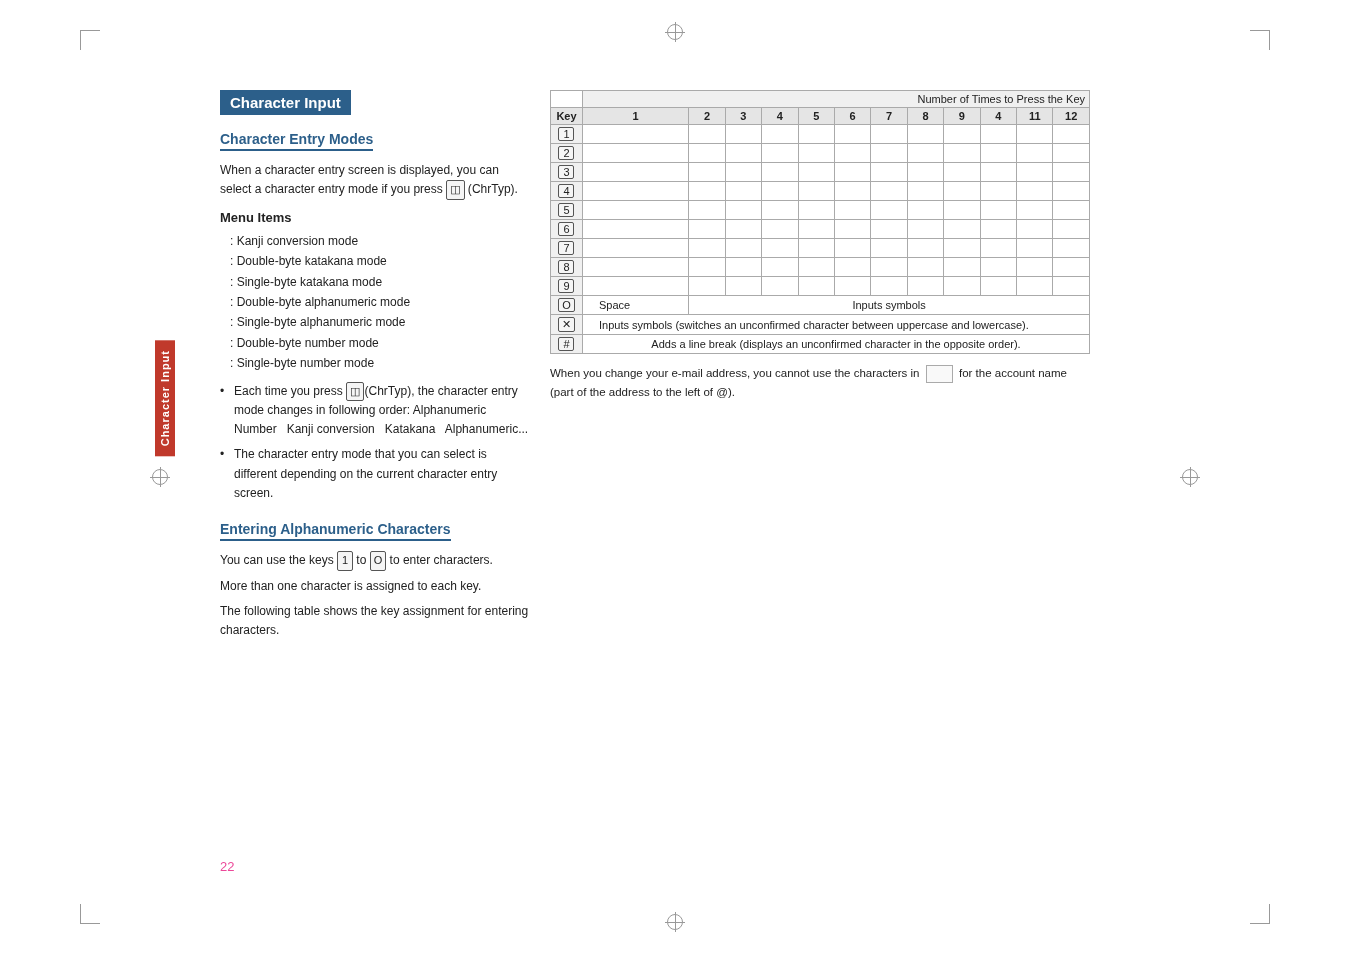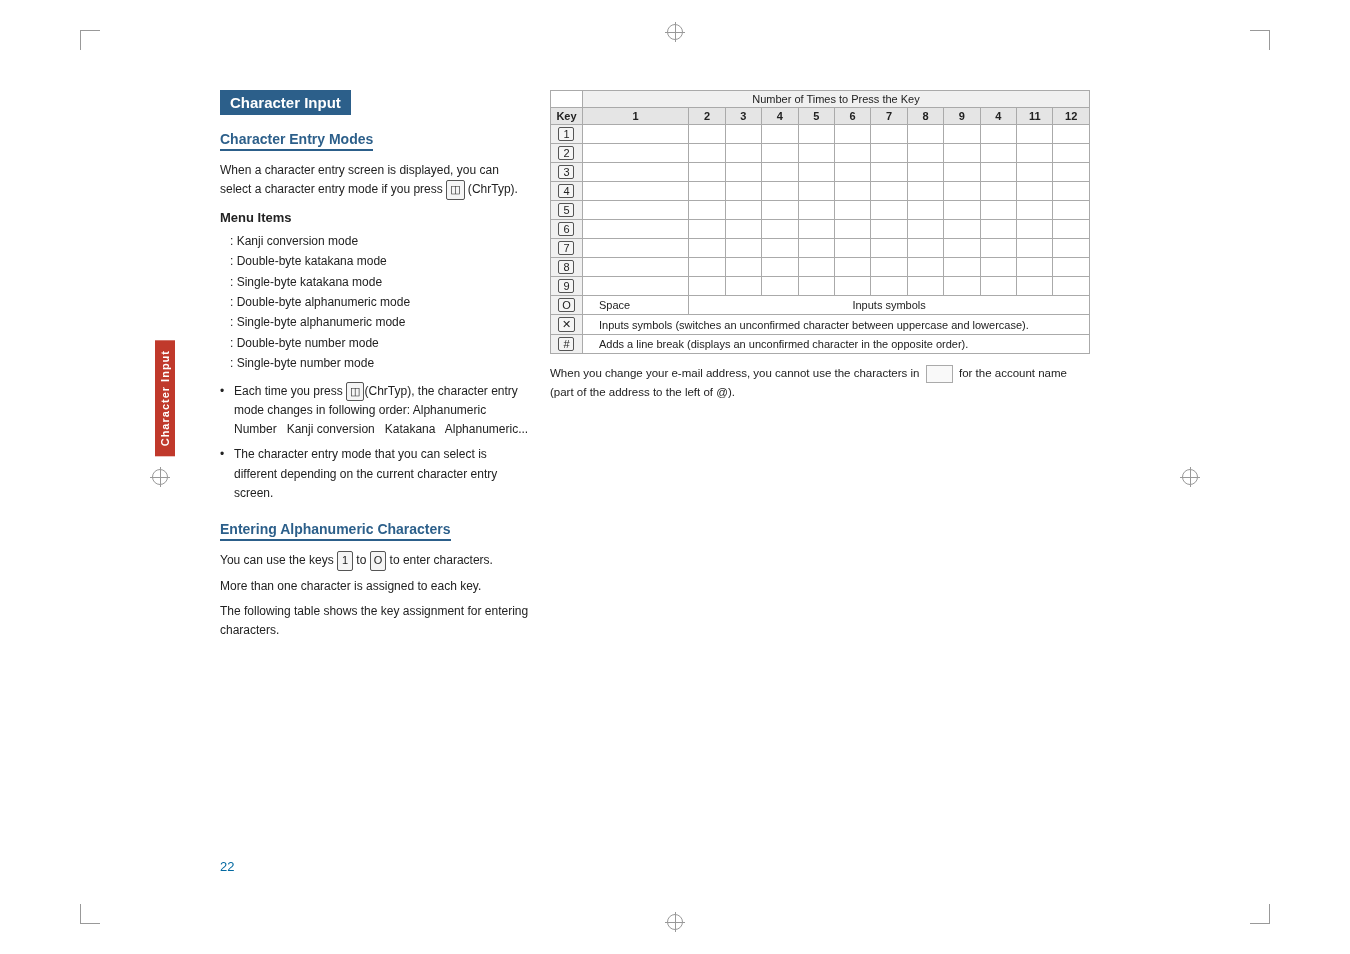--- a/index.html
+++ b/index.html
@@ -80,21 +80,21 @@
       padding: 10px 4px;
       letter-spacing: 1px;
     }
 
     
     .page-number {
       position: absolute;
       bottom: 80px;
       left: 220px;
       font-size: 13px;
-      color: #0369a1;
+      color: #ec4899;
     }
 
     
     .main-content {
       position: absolute;
       left: 220px;
       top: 80px;
       width: 870px;
     }
 
@@ -195,21 +195,21 @@
     }
     .char-table th, .char-table td {
       border: 1px solid #aaa;
       padding: 2px 4px;
       text-align: center;
       min-width: 22px;
     }
     .char-table .header-top {
       background: #f0f0f0;
       font-weight: normal;
-      text-align: center;
+      text-align: right;
       font-size: 11px;
     }
     .char-table .col-header {
       background: #e5e5e5;
     }
     .char-table .key-label {
       background: #f0f0f0;
       text-align: center;
     }
     .char-table .wide-cell {
@@ -487,21 +487,21 @@
             <td class="wide-cell" colspan="11" style="text-align:center; font-size:11px;">Inputs symbols</td>
           </tr>
 
           <tr>
             <td class="key-label"><span class="key-box">✕</span></td>
             <td class="wide-cell" colspan="12" style="text-align:left; font-size:11px;">Inputs symbols (switches an unconfirmed character between uppercase and lowercase).</td>
           </tr>
 
           <tr>
             <td class="key-label"><span class="key-box">#</span></td>
-            <td class="wide-cell" colspan="12" style="text-align:left; font-size:11px;">Adds a line break (displays an unconfirmed character in the opposite order).</td>
+            <td class="wide-cell" colspan="12" style="text-align:center; font-size:11px;">Adds a line break (displays an unconfirmed character in the opposite order).</td>
           </tr>
         </tbody>
       </table>
 
       <p class="below-table-text">
         When you change your e-mail address, you cannot use the characters in &nbsp;<span class="italic-box">&nbsp;&nbsp;&nbsp;&nbsp;&nbsp;&nbsp;</span>&nbsp; for the account name (part of the address to the left of @).
       </p>
     </div>
   </div>
 

